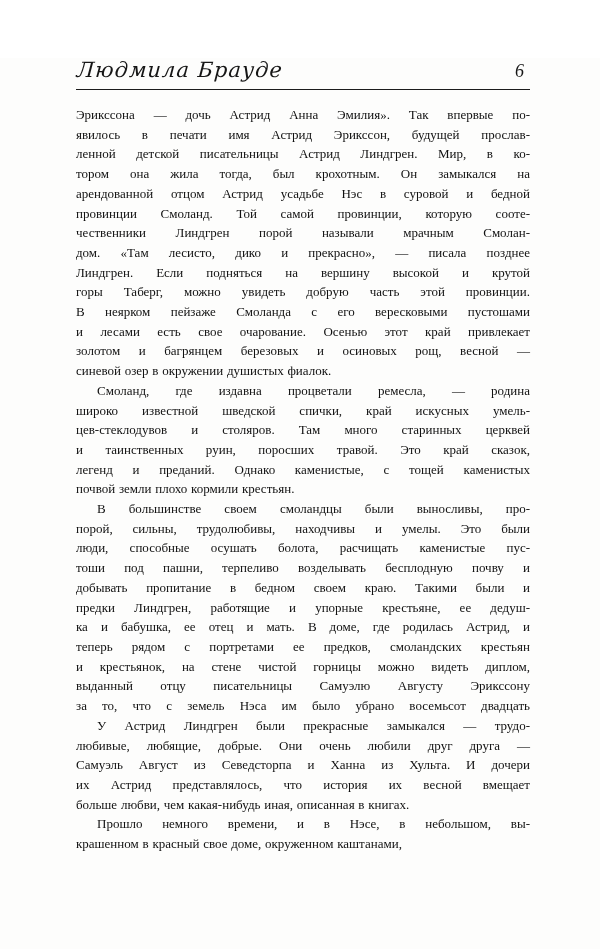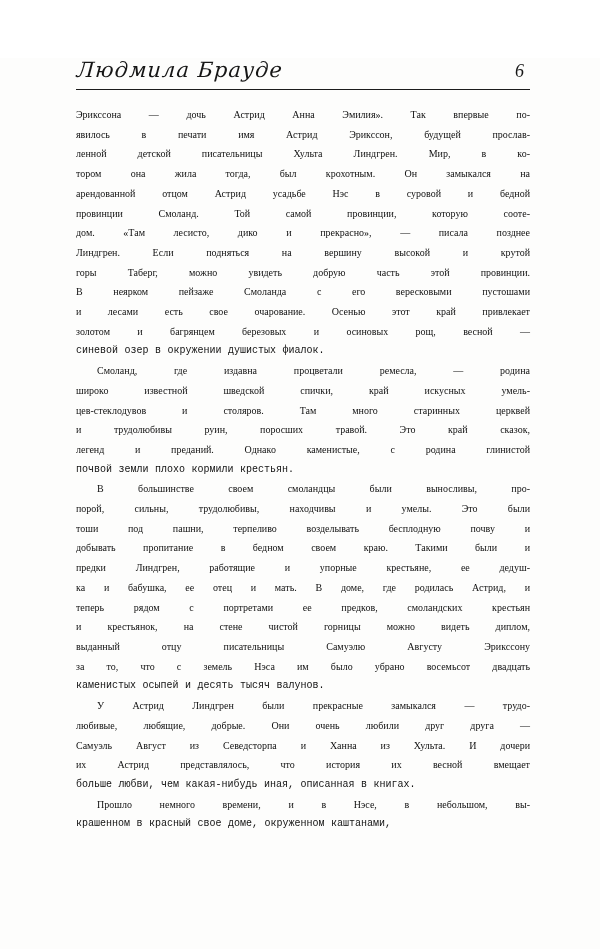--- a/index.html
+++ b/index.html
@@ -41,84 +41,84 @@
   }
   .page-number {
     font-family: "Liberation Serif", serif;
     font-style: italic;
     font-size: 18px;
     color: #161616;
     padding-right: 6px;
   }
   .text-block {
     margin-top: 15px;
-    font-size: 10px;
+    font-size: 13px;
   }
   .paragraph { margin: 0; }
   .paragraph.space-before { }
   .line {
     line-height: 19.7px;
     text-align: justify;
     text-align-last: justify;
     white-space: normal;
     word-spacing: 0.5px;
   }
   .line.last {
     text-align-last: left;
-    font-family: Liberation Mono, monospace;
   }
   .line.first-indent {
     text-indent: 21px;
   }
 </style>
 </head>
 <body>
 
 <div class="page">
   <div class="running-head">
     <span class="author-script">Людмила Брауде</span>
     <span class="page-number">6</span>
   </div>
 
   <div class="text-block">
       <div class="paragraph">
         <div class="line">Эрикссона — дочь Астрид Анна Эмилия». Так впервые по-</div>
         <div class="line">явилось в печати имя Астрид Эрикссон, будущей прослав-</div>
-        <div class="line">ленной детской писательницы Хульта Линдгрен. Мир, в ко-</div>
+        <div class="line">ленной детской писательницы Астрид Линдгрен. Мир, в ко-</div>
         <div class="line">тором она жила тогда, был крохотным. Он замыкался на</div>
         <div class="line">арендованной отцом Астрид усадьбе Нэс в суровой и бедной</div>
         <div class="line">провинции Смоланд. Той самой провинции, которую сооте-</div>
+        <div class="line">чественники Линдгрен порой называли мрачным Смолан-</div>
         <div class="line">дом. «Там лесисто, дико и прекрасно», — писала позднее</div>
         <div class="line">Линдгрен. Если подняться на вершину высокой и крутой</div>
         <div class="line">горы Таберг, можно увидеть добрую часть этой провинции.</div>
         <div class="line">В неярком пейзаже Смоланда с его вересковыми пустошами</div>
         <div class="line">и лесами есть свое очарование. Осенью этот край привлекает</div>
         <div class="line">золотом и багрянцем березовых и осиновых рощ, весной —</div>
         <div class="line last">синевой озер в окружении душистых фиалок.</div>
       </div>
       <div class="paragraph">
         <div class="line first-indent">Смоланд, где издавна процветали ремесла, — родина</div>
         <div class="line">широко известной шведской спички, край искусных умель-</div>
         <div class="line">цев-стеклодувов и столяров. Там много старинных церквей</div>
-        <div class="line">и трудолюбивы руин, поросших травой. Это край сказок,</div>
-        <div class="line">легенд и преданий. Однако каменистые, с родина глинистой</div>
+        <div class="line">и таинственных руин, поросших травой. Это край сказок,</div>
+        <div class="line">легенд и преданий. Однако каменистые, с тощей каменистых</div>
         <div class="line last">почвой земли плохо кормили крестьян.</div>
       </div>
       <div class="paragraph">
         <div class="line first-indent">В большинстве своем смоландцы были выносливы, про-</div>
         <div class="line">порой, сильны, трудолюбивы, находчивы и умелы. Это были</div>
+        <div class="line">люди, способные осушать болота, расчищать каменистые пус-</div>
         <div class="line">тоши под пашни, терпеливо возделывать бесплодную почву и</div>
         <div class="line">добывать пропитание в бедном своем краю. Такими были и</div>
         <div class="line">предки Линдгрен, работящие и упорные крестьяне, ее дедуш-</div>
         <div class="line">ка и бабушка, ее отец и мать. В доме, где родилась Астрид, и</div>
         <div class="line">теперь рядом с портретами ее предков, смоландских крестьян</div>
         <div class="line">и крестьянок, на стене чистой горницы можно видеть диплом,</div>
         <div class="line">выданный отцу писательницы Самуэлю Августу Эрикссону</div>
         <div class="line">за то, что с земель Нэса им было убрано восемьсот двадцать</div>
-        <div class="line last">каменистых осыпей и десять тысяч валунов.</div>
       </div>
       <div class="paragraph">
         <div class="line first-indent">У Астрид Линдгрен были прекрасные замыкался — трудо-</div>
         <div class="line">любивые, любящие, добрые. Они очень любили друг друга —</div>
         <div class="line">Самуэль Август из Севедсторпа и Ханна из Хульта. И дочери</div>
         <div class="line">их Астрид представлялось, что история их весной вмещает</div>
         <div class="line last">больше любви, чем какая-нибудь иная, описанная в книгах.</div>
       </div>
       <div class="paragraph space-before">
         <div class="line first-indent">Прошло немного времени, и в Нэсе, в небольшом, вы-</div>

